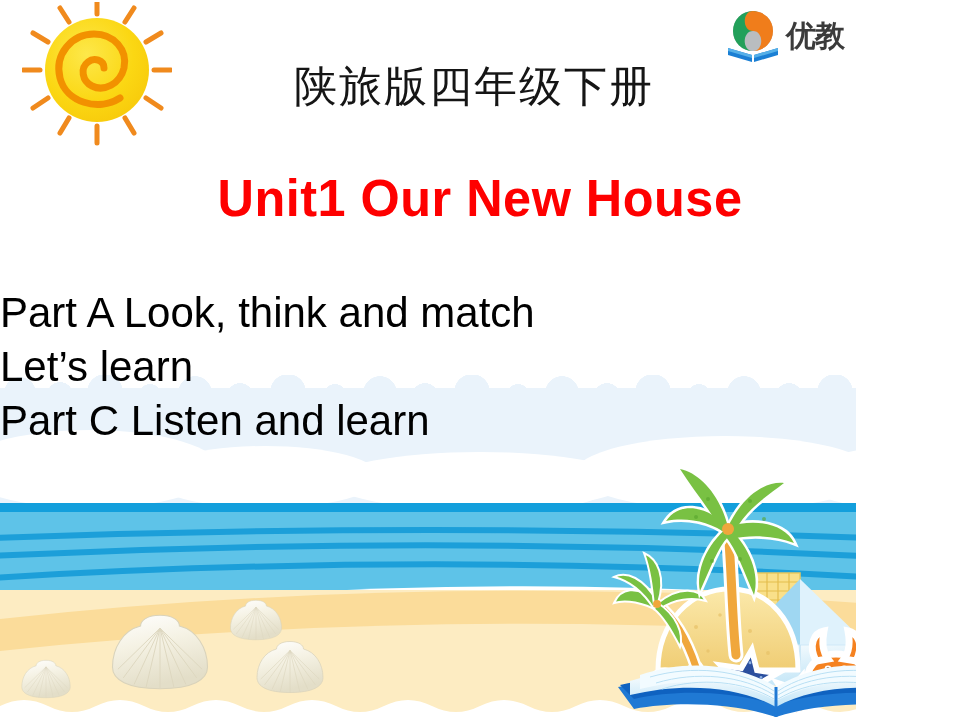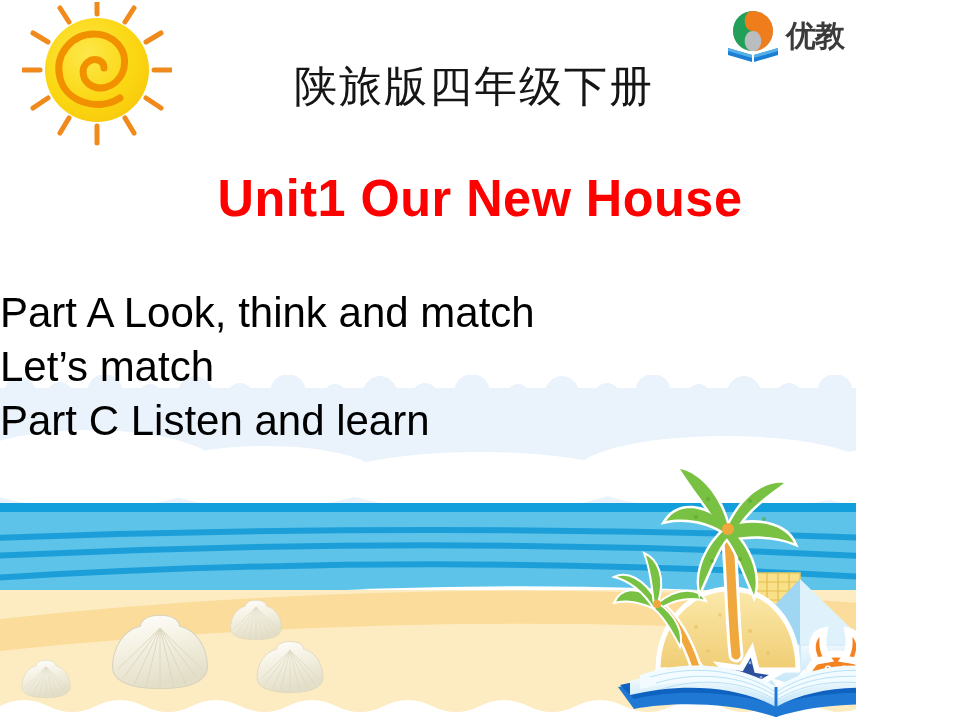--- a/index.html
+++ b/index.html
@@ -392,17 +392,17 @@
     </svg>
     <span class="logo-text">优教</span>
   </div>
 
   <div id="subject-line">陕旅版四年级下册</div>
 
   <div id="main-title">Unit1 Our New House</div>
 
   <div id="sub-lines">
     <div>Part A Look, think and match</div>
-    <div>Let’s match</div>
+    <div>Let’s learn</div>
     <div>Part C Listen and learn</div>
   </div>
 
 </div>
 
 </body></html>

